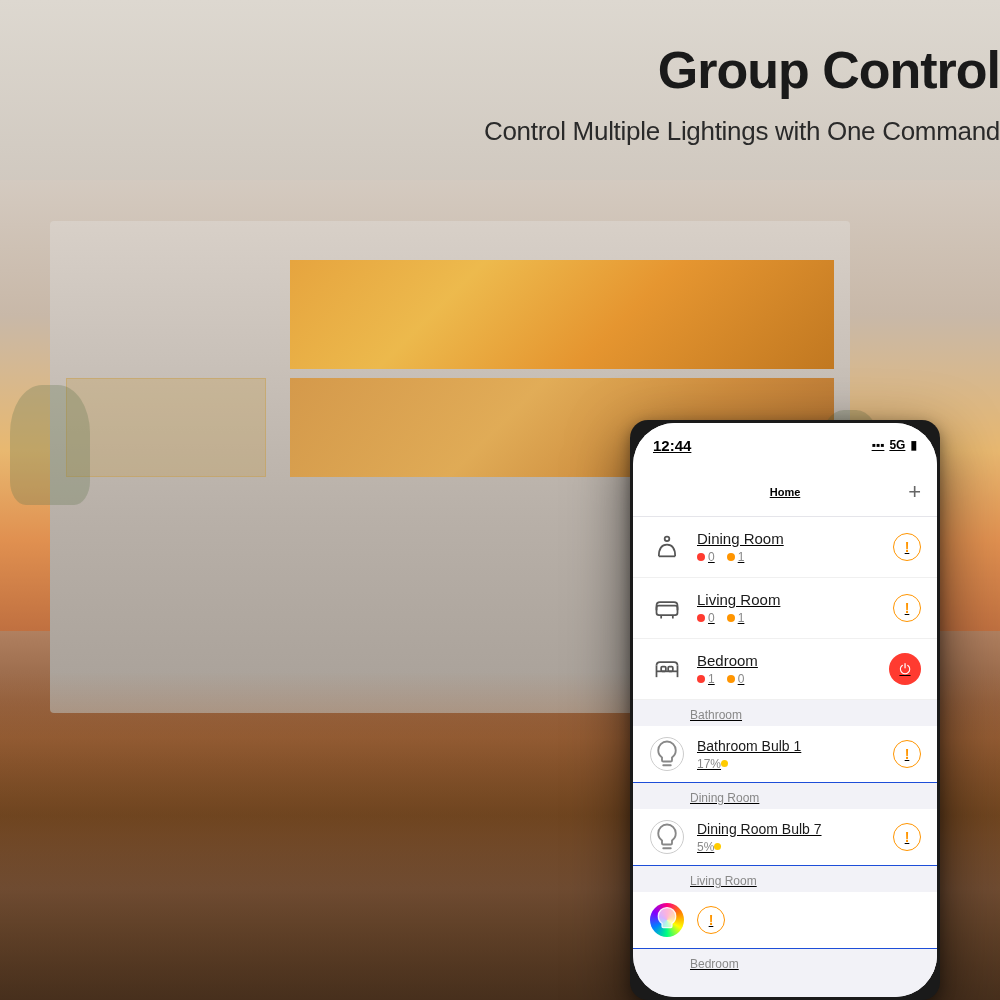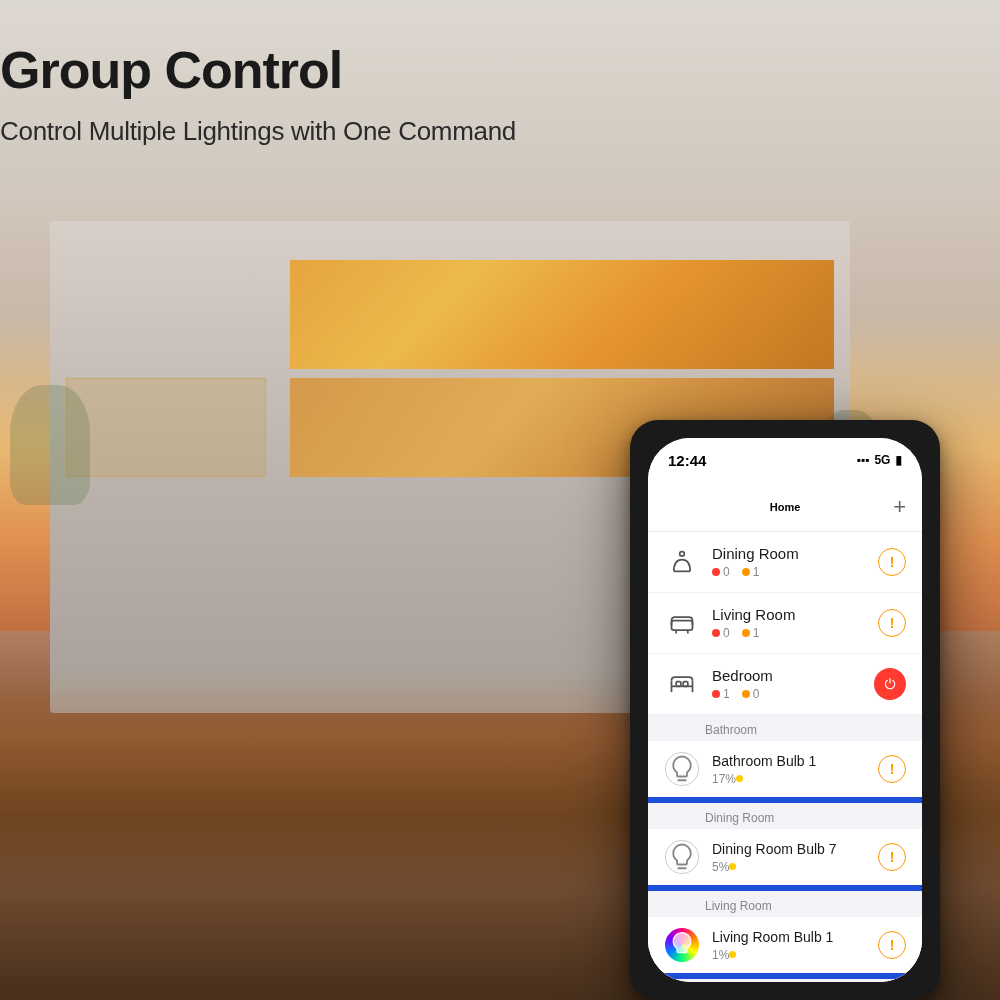--- a/index.html
+++ b/index.html
@@ -17,21 +17,21 @@
       position: relative;
       background: linear-gradient(180deg, #ddd8d0 0%, #c8bfb5 30%, #b8a898 60%);
     }
 
     
     .header-section {
       position: absolute;
       top: 0;
       left: 0;
       right: 0;
-      text-align: left;
+      text-align: right;
       padding-top: 40px;
       z-index: 10;
     }
 
     .main-title {
       font-size: 52px;
       font-weight: 900;
       color: #1a1a1a;
       letter-spacing: -1px;
       margin-bottom: 16px;
@@ -134,23 +134,24 @@
       right: 60px;
       width: 310px;
       height: 580px;
       z-index: 20;
     }
 
     .phone-outer {
       width: 100%;
       height: 100%;
       background: #1a1a1a;
-      border-radius: 28px;
-      padding: 18px;
+      border-radius: 18px;
+      padding: 3px;
       box-shadow: 0 20px 60px rgba(0,0,0,0.6), 0 5px 15px rgba(0,0,0,0.4);
+      text-decoration: underline;
     }
 
     .phone-inner {
       width: 100%;
       height: 100%;
       background: #f2f2f7;
       border-radius: 42px;
       overflow: hidden;
       position: relative;
     }
@@ -313,21 +314,21 @@
       background: #f2f2f7;
       font-weight: 400;
       margin-left: 41px;
     }
 
     
     .device-item {
       display: flex;
       align-items: center;
       padding: 10px 16px;
-      border-bottom: 6px solid #1d4ed8;
+      border-bottom: 1px solid #1d4ed8;
       background: white;
       position: relative;
     }
 
     .device-icon {
       width: 36px;
       height: 36px;
       display: flex;
       align-items: center;
       justify-content: center;
@@ -592,27 +593,20 @@
 
           <div class="section-header">Living Room</div>
           <div class="device-item">
             <div class="device-icon">
               <div class="bulb-colorful">
                 <svg viewBox="0 0 24 24" width="18" height="18">
                   <path d="M12 2C8.13 2 5 5.13 5 9c0 2.38 1.19 4.47 3 5.74V17c0 .55.45 1 1 1h6c.55 0 1-.45 1-1v-2.26c1.81-1.27 3-3.36 3-5.74 0-3.87-3.13-7-7-7z" fill="rgba(255,255,255,0.7)" stroke="rgba(255,255,255,0.9)" stroke-width="1"></path>
                 </svg>
               </div>
             </div>
-            <div class="device-info">
-              <div class="device-name">Living Room Bulb 1</div>
-              <div class="device-status">
-                <span>1%</span>
-                <div class="status-dot-sm dot-yellow"></div>
-              </div>
-            </div>
             <div class="alert-icon">!</div>
           </div>
 
           <div class="section-header">Bedroom</div>
 
         </div>
       </div>
     </div>
   </div>
 </div>

